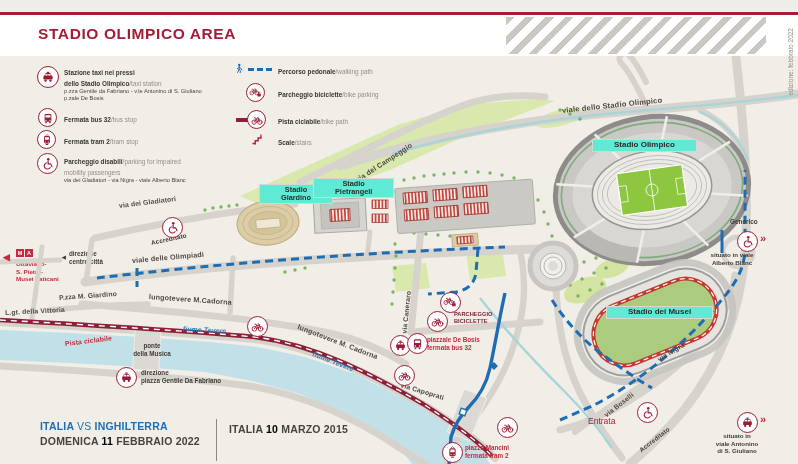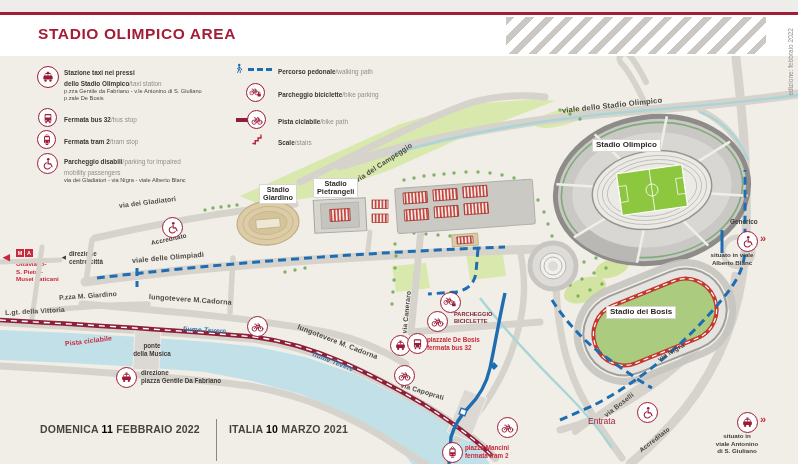--- a/index.html
+++ b/index.html
@@ -19,22 +19,22 @@
   .ml{position:absolute;white-space:nowrap;font-size:6.8px;font-weight:700;color:#4e4a45;
       letter-spacing:.15px;z-index:10;}
   .rot{transform-origin:0 50%;}
   .mlb{font-size:7.6px;}
   .riv{color:#2f7fb2;font-style:italic;}
   .redt{color:#c8293c;}
   .dkr{color:#7e2236;}
   .dkt{color:#3f3c38;}
   .ctr{text-align:center;}
   .ln{line-height:7.6px;}
-  .slbl{position:absolute;background:#ffffff;border:.5px solid #d9d6d1;color:#2e2b27;font-weight:700;
-        text-align:center;padding:1px 3px;line-height:1.12;font-size:8px;white-space:nowrap;z-index:11;}
+  .slbl{position:absolute;background:#5eead4;border:.5px solid #d9d6d1;color:#2e2b27;font-weight:700;
+        text-align:center;padding:1px 21px;line-height:1.12;font-size:8px;white-space:nowrap;z-index:11;}
   .slbl.sm{font-size:7.3px;}
   
   .mic{position:absolute;width:21px;height:21px;border-radius:50%;background:#fff;
        border:1.7px solid #9b1c36;box-sizing:border-box;display:flex;align-items:center;
        justify-content:center;z-index:12;}
   .mic svg{width:15px;height:15px;display:block;}
   .mic.s19{width:19px;height:19px;} .mic.s19 svg{width:14px;height:14px;}
   .mic.s22{width:22px;height:22px;} .mic.s22 svg{width:16px;height:16px;}
   .glyph{position:absolute;z-index:12;}
   .arrow{position:absolute;font-weight:700;color:#c8293c;z-index:12;line-height:1;}
@@ -421,21 +421,21 @@
 
   <div class="slbl" style="left:592px;top:139px">Stadio Olimpico</div>
   <div class="slbl sm" style="left:259px;top:184px">
     <div>Stadio</div>
     <div>Giardino</div>
   </div>
   <div class="slbl sm" style="left:313px;top:178px">
     <div>Stadio</div>
     <div>Pietrangeli</div>
   </div>
-  <div class="slbl" style="left:606px;top:306px">Stadio dei Bosis</div>
+  <div class="slbl" style="left:606px;top:306px">Stadio dei Musei</div>
 
   <span class="arrow" style="left:3px;top:253px;font-size:9px">◀</span>
   <div id="mbadge" class="abs">
     <span>M</span>
     <span>A</span>
   </div>
   <div class="abs redt ln" style="left:16px;top:260px;font-size:6.2px;font-weight:700">
     <div>Ottaviano-</div>
     <div>S. Pietro-</div>
     <div>Musei Vaticani</div>
@@ -542,20 +542,21 @@
     </div>
   <div class="mic" style="left:737px;top:412px">
       <svg viewBox="0 0 20 20">
         <use href="#g-taxi"></use>
       </svg>
     </div>
   <span class="arrow" style="left:760px;top:233px;font-size:11px">»</span>
   <span class="arrow" style="left:760px;top:414px;font-size:11px">»</span>
 
   <div class="abs ev" style="left:40px;top:420px">
+    <div class="ev-t"><span>ITALIA</span> <span class="vs">VS</span> <span>INGHILTERRA</span></div>
     <div class="ev-d"><span>DOMENICA</span> <span class="num">11</span> <span>FEBBRAIO 2022</span></div>
   </div>
   <div class="abs" id="evdivider"></div>
   <div class="abs ev" style="left:229px;top:420px">
-    <div class="ev-d"><span>ITALIA</span> <span class="num">10</span> <span>MARZO 2021</span></div>
+    <div class="ev-d"><span>ITALIA</span> <span class="num">10</span> <span>MARZO 2015</span></div>
   </div>
 
 </div>
 
 </body></html>

